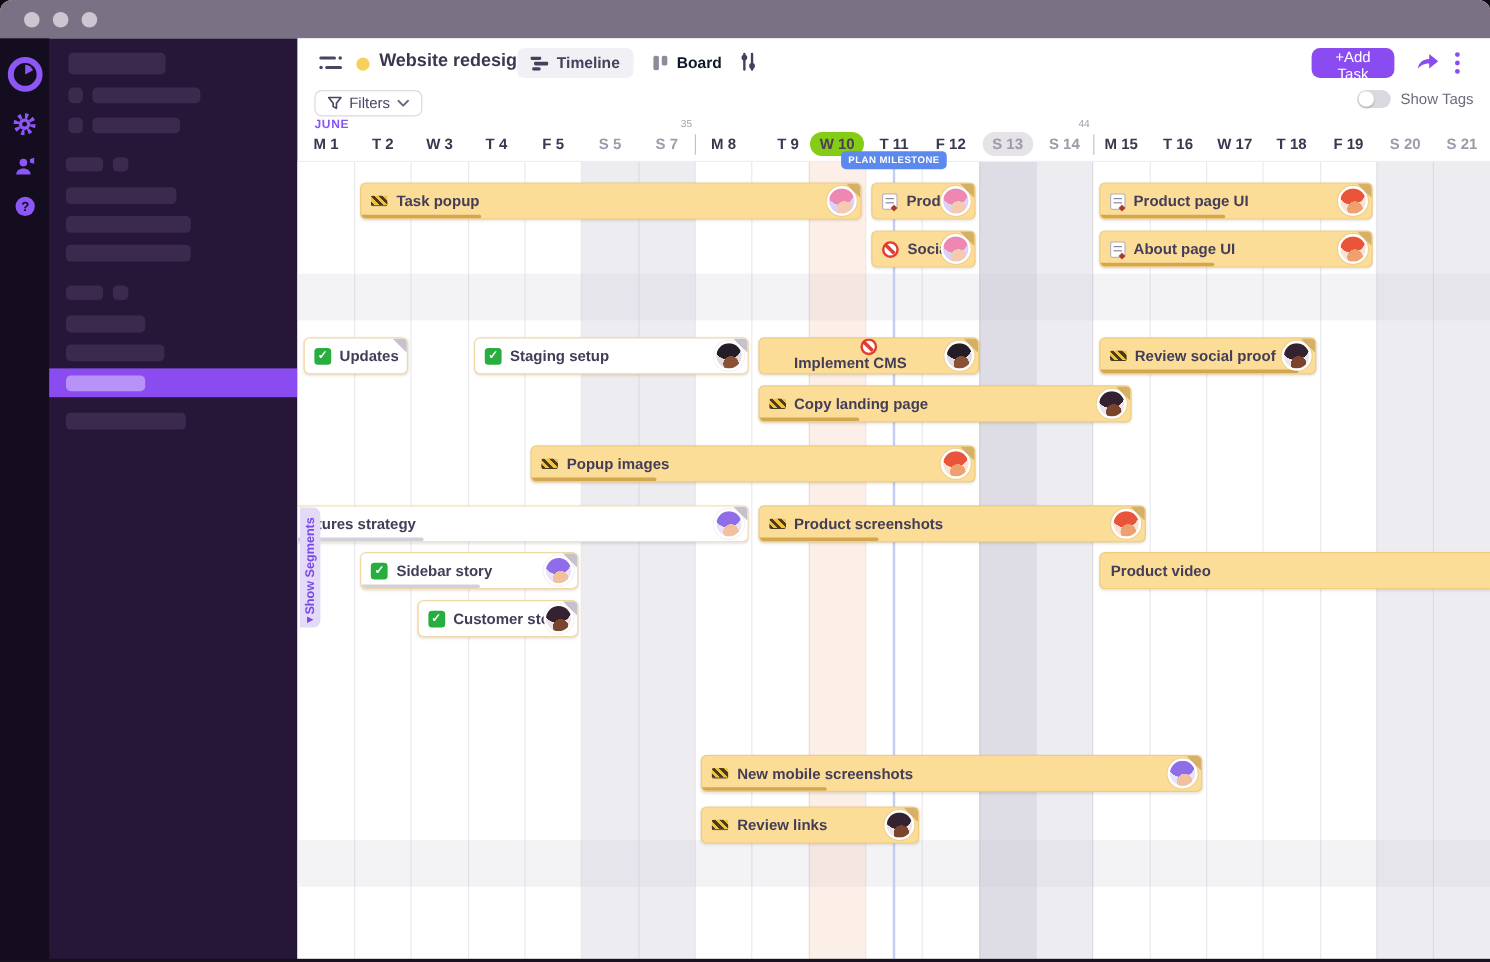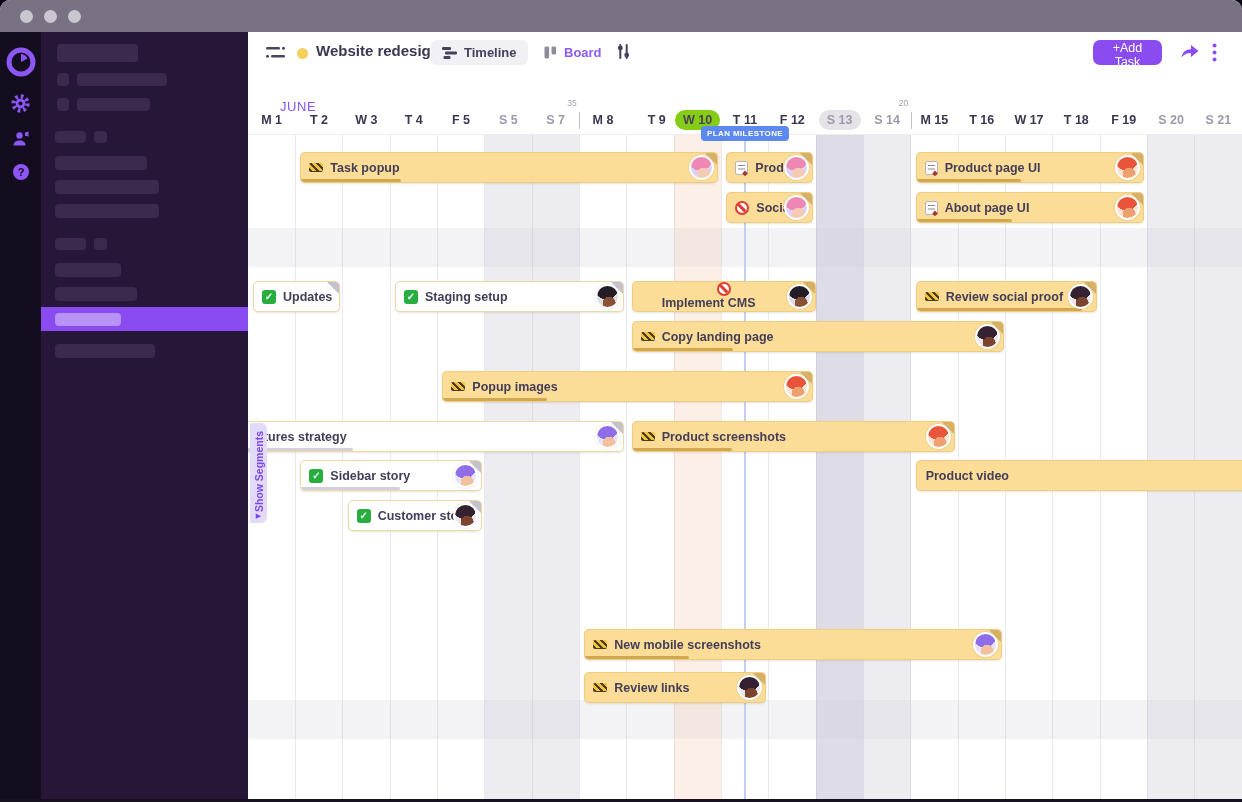--- a/index.html
+++ b/index.html
@@ -14,37 +14,37 @@
   .rail-ic{position:absolute;left:0;width:41px;text-align:center;}
   .skel{position:absolute;background:#3b2a4e;border-radius:4px;}
   .skel.lite{background:#b793f7;}
   .sel-row{position:absolute;left:41px;right:0;top:275px;height:24px;background:#8a4cf0;}
   
   .main{position:absolute;left:248px;top:32px;right:0;bottom:0;background:#fff;}
   .app-header{position:absolute;left:0;top:0;right:0;height:40px;}
   .menu-ic{position:absolute;left:18px;top:13px;}
   .proj-dot{position:absolute;left:49px;top:16px;width:11px;height:11px;border-radius:50%;}
   .proj-title{position:absolute;left:68px;top:10px;font-size:15px;font-weight:bold;color:#3c3650;}
-  .tab{position:absolute;top:8px;height:25px;border-radius:6px;display:flex;align-items:center;gap:7px;padding:0 11px;font-size:13px;font-weight:bold;color:#8b5cf6;cursor:pointer;}
+  .tab{position:absolute;top:8px;height:25px;border-radius:6px;display:flex;align-items:center;gap:7px;padding:0 11px;font-size:13px;font-weight:bold;color:#0f172a;cursor:pointer;}
   .tab.active{background:#f1f0f5;color:#46405c;}
   .tab-timeline{left:183px;}
   .tab-board{left:285px;}
   .sliders{position:absolute;left:368px;top:11px;}
   .add-task{position:absolute;left:845px;top:8px;width:69px;height:25px;background:#8a4cf0;border:none;border-radius:7px;color:#fff;font-size:12.5px;font-family:inherit;cursor:pointer;}
   .share{position:absolute;left:932px;top:10px;cursor:pointer;}
   .kebab{position:absolute;left:964px;top:11px;cursor:pointer;}
   
   .filter-row{position:absolute;left:0;top:40px;right:0;height:24px;}
   .filters-btn{position:absolute;left:14px;top:3px;height:22px;display:flex;align-items:center;gap:6px;padding:0 10px;border:1px solid #dcd9e2;border-radius:6px;background:#fff;font-size:12.5px;color:#4b4560;cursor:pointer;}
   .show-tags{position:absolute;right:14px;top:3px;display:flex;align-items:center;gap:8px;font-size:12.5px;color:#6e6a7e;}
   .toggle{width:28px;height:15px;border-radius:8px;background:#dbd9e0;position:relative;cursor:pointer;}
   .toggle .knob{position:absolute;left:1px;top:1px;width:13px;height:13px;border-radius:50%;background:#fff;box-shadow:0 1px 2px rgba(0,0,0,.25);}
   
   .day-header{position:absolute;left:0;top:64px;right:0;height:39px;border-bottom:1px solid #efedf2;}
-  .month{position:absolute;left:32px;top:3px;font-size:13px;font-weight:normal;letter-spacing:.6px;color:#8655f5;}
+  .month{position:absolute;left:14px;top:3px;font-size:10px;font-weight:bold;letter-spacing:.6px;color:#8655f5;}
   .day-cell{position:absolute;top:12px;height:24px;display:flex;align-items:center;justify-content:center;cursor:pointer;}
   .day-pill{display:inline-block;padding:3px 8px;border-radius:12px;font-size:12.5px;font-weight:bold;color:#3c364f;white-space:nowrap;}
   .day-pill.weekend{color:#9e9aa9;}
   .day-pill.today{background:#84cc16;color:#4a4156;}
   .day-pill.selected{background:#e5e3e8;}
   .wk{position:absolute;top:2px;font-size:8.5px;color:#a39fae;}
   .wk-tick{position:absolute;top:16px;height:17px;width:1px;background:#c5c1cc;}
   .ms-badge{position:absolute;top:30px;transform:translateX(-50%);background:#5c89ee;color:#fff;font-size:8px;font-weight:bold;letter-spacing:.4px;padding:3px 6px;border-radius:4px;white-space:nowrap;z-index:40;}
   
   .chart{position:absolute;left:0;top:103px;right:0;height:664px;overflow:hidden;background:#fff;}
@@ -197,20 +197,37 @@
       </span>
       <span class="kebab">
         <svg width="5" height="19" viewBox="0 0 5 19">
             <circle cx="2.5" cy="2.5" r="2" fill="#8a4cf0"></circle>
             <circle cx="2.5" cy="9.5" r="2" fill="#8a4cf0"></circle>
             <circle cx="2.5" cy="16.5" r="2" fill="#8a4cf0"></circle>
           </svg>
       </span>
     </div>
 
+    <div class="filter-row">
+      <span class="filters-btn">
+        <svg width="12" height="12" viewBox="0 0 14 14">
+            <path d="M1 1.5h12L8.6 7v5l-3.2-1.8V7z" fill="none" stroke="#4b4560" stroke-width="1.6" stroke-linejoin="round"></path>
+          </svg>
+        <span>Filters</span>
+        <svg width="10" height="6" viewBox="0 0 10 6">
+            <path d="M1 1l4 4 4-4" fill="none" stroke="#6e6a7e" stroke-width="1.6" stroke-linecap="round"></path>
+          </svg>
+      </span>
+      <span class="show-tags">
+        <span class="toggle">
+            <span class="knob"></span>
+          </span>
+        <span>Show Tags</span>
+      </span>
+    </div>
 
     <div class="day-header" id="day-header">
       <span class="month">JUNE</span>
       <span class="ms-badge" id="ms-badge" style="left: 497px;">PLAN MILESTONE</span>
     <div class="day-cell" style="left: 0px; width: 47.3333px;">
           <span class="day-pill">M 1</span>
         </div>
         <div class="day-cell" style="left: 47.3333px; width: 47.3333px;">
           <span class="day-pill">T 2</span>
         </div>
@@ -266,21 +283,21 @@
           <span class="day-pill">F 19</span>
         </div>
         <div class="day-cell" style="left: 899.333px; width: 47.3333px;">
           <span class="day-pill weekend">S 20</span>
         </div>
         <div class="day-cell" style="left: 946.667px; width: 47.3333px;">
           <span class="day-pill weekend">S 21</span>
         </div>
         <span class="wk" style="left: 319.333px;">35</span>
         <div class="wk-tick" style="left: 331.333px;"></div>
-        <span class="wk" style="left: 650.667px;">20</span>
+        <span class="wk" style="left: 650.667px;">44</span>
         <div class="wk-tick" style="left: 662.667px;"></div>
       </div>
 
     <div class="chart" id="chart">
         <div class="band" style="top: 93px; height: 39px;"></div>
         <div class="band" style="top: 565px; height: 39px;"></div>
         <div class="colfill col-weekend" style="left: 236.667px; width: 47.3333px;"></div>
         <div class="colfill col-weekend" style="left: 284px; width: 47.3333px;"></div>
         <div class="colfill col-today" style="left: 426px; width: 47.3333px;"></div>
         <div class="colfill col-weekend" style="left: 568px; width: 47.3333px;"></div>
@@ -359,21 +376,21 @@
           <span class="fold"></span>
           <span class="avatar av-darkman"></span>
         </div>
         <div class="bar yellow" style="left: 667.667px; width: 181.333px; top: 146px;">
           <span class="ic ic-barrier"></span>
           <span class="bar-label" style="padding-right: 30px;">Review social proof</span>
           <div class="progress" style="width: 92%;"></div>
           <span class="fold"></span>
           <span class="avatar av-darkwoman"></span>
         </div>
-        <div class="bar yellow" style="left: 383.667px; width: 372px; top: 186px;">
+        <div class="bar yellow" style="left: 383.667px; width: 311px; top: 186px;">
           <span class="ic ic-barrier"></span>
           <span class="bar-label" style="padding-right: 30px;">Copy landing page</span>
           <div class="progress" style="width: 27%;"></div>
           <span class="fold"></span>
           <span class="avatar av-darkwoman"></span>
         </div>
         <div class="bar yellow" style="left: 194.333px; width: 370.667px; top: 236px;">
           <span class="ic ic-barrier"></span>
           <span class="bar-label" style="padding-right: 30px;">Popup images</span>
           <div class="progress" style="width: 28%;"></div>

